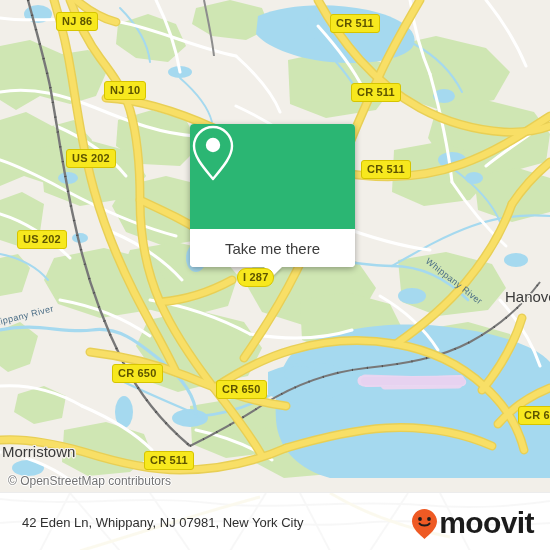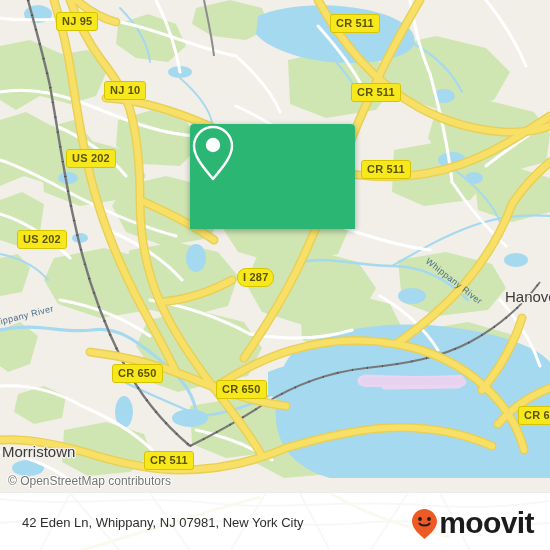--- a/index.html
+++ b/index.html
@@ -353,21 +353,21 @@
           <path d="M140,200 C166,212 192,224 214,240"></path>
           <path d="M160,302 C186,300 210,292 232,280"></path>
           <path d="M482,390 C500,368 514,344 522,318"></path>
           <path d="M550,388 C530,396 512,408 498,424"></path>
           <path d="M76,0 C88,10 100,18 116,22"></path>
         </g>
       </g>
     </svg>
 
     <div>
-      <div class="shield" style="left:56px;top:12px;">NJ 95</div>
+      <div class="shield" style="left:56px;top:12px;">NJ 86</div>
       <div class="shield" style="left:330px;top:14px;">CR 511</div>
       <div class="shield" style="left:104px;top:81px;">NJ 10</div>
       <div class="shield" style="left:351px;top:83px;">CR 511</div>
       <div class="shield" style="left:66px;top:149px;">US 202</div>
       <div class="shield" style="left:361px;top:160px;">CR 511</div>
       <div class="shield" style="left:17px;top:230px;">US 202</div>
       <div class="shield" style="left:237px;top:268px;z-index:45;border-radius:9px;">I 287</div>
       <div class="shield" style="left:112px;top:364px;">CR 650</div>
       <div class="shield" style="left:216px;top:380px;">CR 650</div>
       <div class="shield" style="left:518px;top:406px;">CR 63</div>
@@ -383,20 +383,24 @@
     <div class="attrib">© OpenStreetMap contributors</div>
 
     <div class="card">
       <div class="card-head">
         <span>
           <svg width="46" height="58" viewBox="0 0 46 58" aria-hidden="true">
             <path d="M23,3 C12.5,3 4,11.5 4,22 C4,33 14,44 23,55 C32,44 42,33 42,22 C42,11.5 33.5,3 23,3 Z" fill="none" stroke="#ffffff" stroke-width="2.4" stroke-linejoin="round"></path>
             <circle cx="23" cy="21" r="7.2" fill="#ffffff"></circle>
           </svg>
         </span>
+      </div>
+      <div class="card-foot">
+        <span>Take me there</span>
+        <div class="card-tail"></div>
       </div>
     </div>
   </div>
 
   <div class="footer">
     <svg class="footer-wm" viewBox="0 0 550 58">
       <g stroke="#b9b9b9" fill="none" stroke-width="2">
         <path d="M40,58 L70,0"></path>
         <path d="M70,0 L120,58"></path>
         <path d="M150,0 L190,58"></path>

